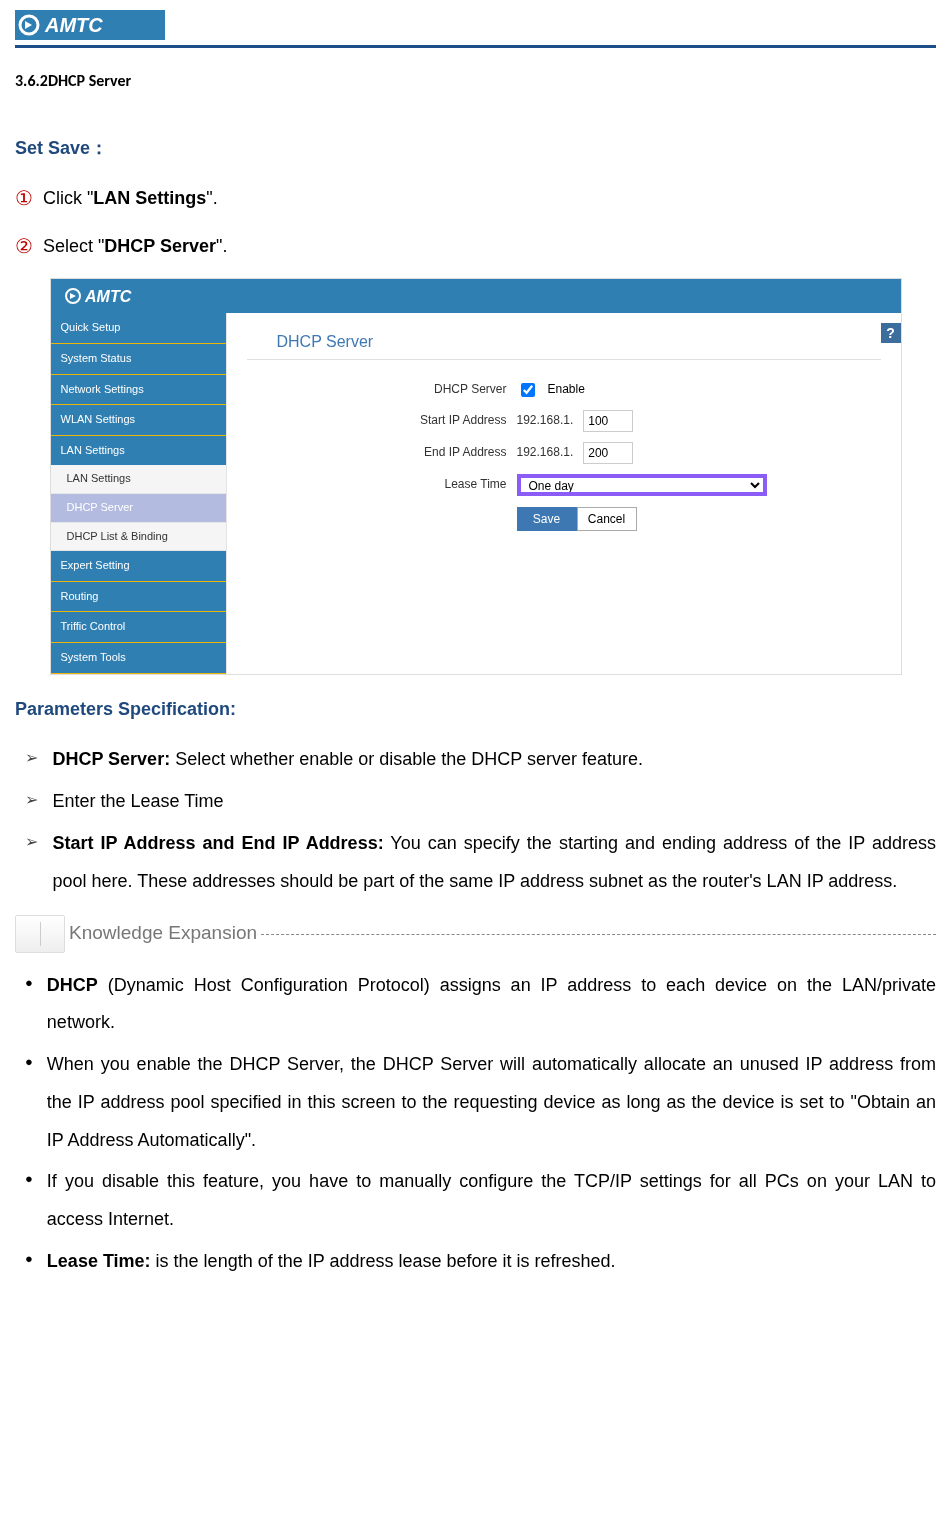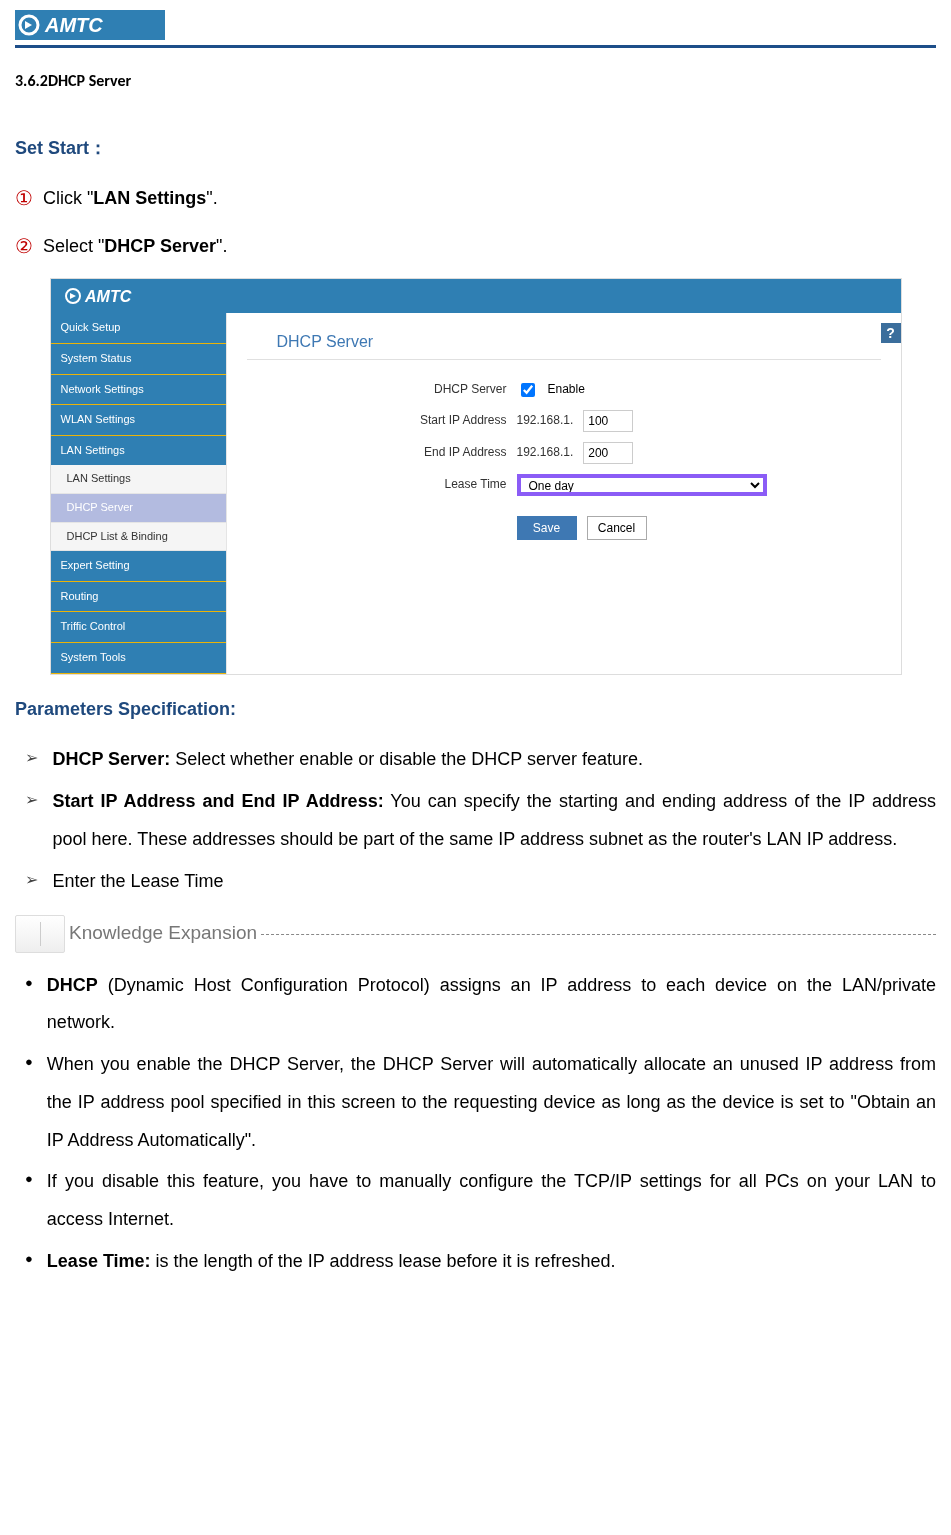--- a/index.html
+++ b/index.html
@@ -136,23 +136,22 @@
     border: 4px solid #8b5cf6;
     height: 22px;
     width: 250px;
     font-size: 12px;
     padding: 0 4px;
     background: #fff;
   }
   .frow .prefix { color: #333; }
   .btn-row {
     display: flex;
-    gap: 10px;
     margin-left: 270px;
-    margin-top: 20px;
+    margin-top: 11px;
   }
   .btn-row button {
     height: 24px;
     width: 60px;
     font-size: 12px;
     border: 1px solid #aaa;
     cursor: pointer;
   }
   .btn-row .save {
     background: #3e78b3;
@@ -243,21 +242,21 @@
     <svg width="150" height="30" viewBox="0 0 150 30">
       <rect x="0" y="0" width="150" height="30" fill="#2f7fb3"></rect>
       <circle cx="14" cy="15" r="9" fill="none" stroke="#fff" stroke-width="3"></circle>
       <path d="M10 11 L17 15 L10 19 Z" fill="#fff"></path>
       <text x="30" y="22" font-family="Arial" font-size="20" font-weight="bold" font-style="italic" fill="#fff">AMTC</text>
     </svg>
   </div>
 
   <h2 class="section-title">3.6.2DHCP Server</h2>
 
-  <div class="set-steps">Set Start：</div>
+  <div class="set-steps">Set Save：</div>
 
   <div class="step-line">
     <span class="circled">①</span>
     <span>
       <span>Click "</span><span class="bold">LAN Settings</span><span>".</span>
     </span>
   </div>
   <div class="step-line">
     <span class="circled">②</span>
     <span>
@@ -322,24 +321,24 @@
     </div>
   </div>
 
   <div class="param-spec">Parameters Specification:</div>
 
   <ul class="arrow">
     <li>
         <span><span class="bold">DHCP Server:</span><span> Select whether enable or disable the DHCP server feature.</span></span>
       </li>
     <li>
+        <span><span class="bold"></span><span>Enter the Lease Time</span></span>
+      </li>
+    <li>
         <span><span class="bold">Start IP Address and End IP Address:</span><span> You can specify the starting and ending address of the IP address pool here. These addresses should be part of the same IP address subnet as the router's LAN IP address.</span></span>
-      </li>
-    <li>
-        <span><span class="bold"></span><span>Enter the Lease Time</span></span>
       </li>
   </ul>
 
   <div class="kx">
     <div class="book"></div>
     <span class="kx-text">Knowledge Expansion</span>
     <div class="dashline"></div>
   </div>
 
   <ul class="bullet">

